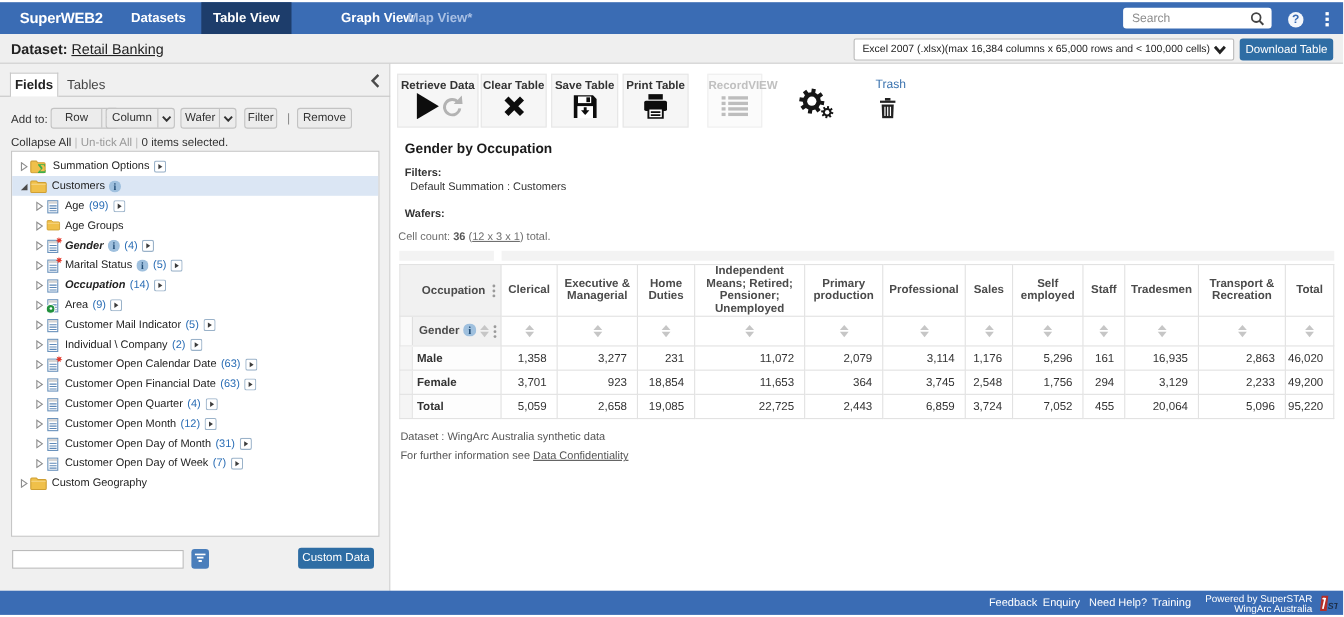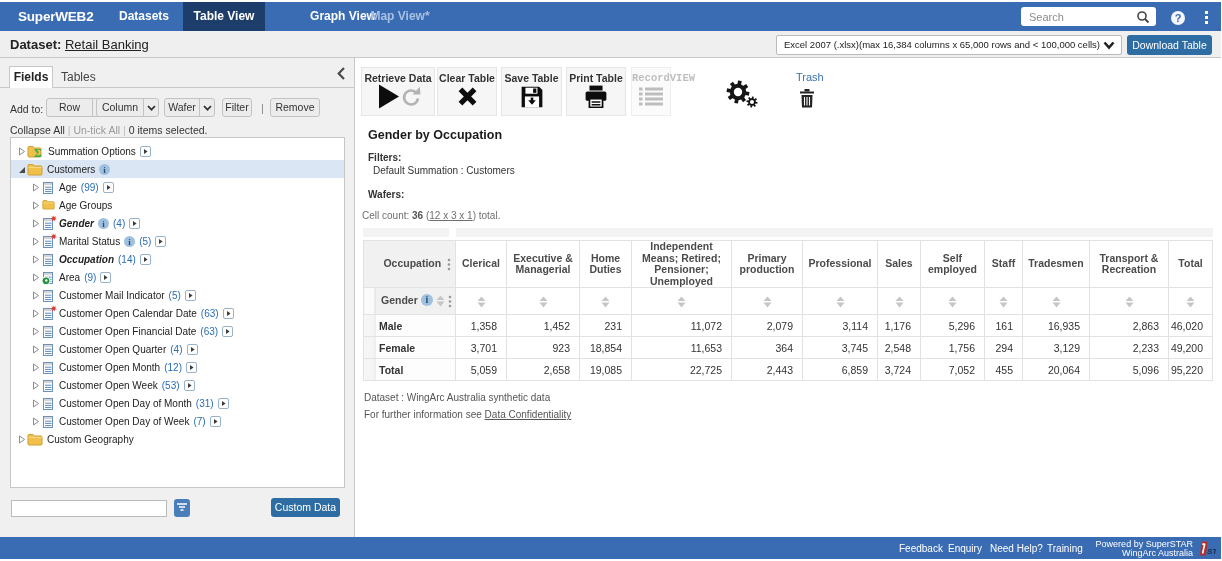--- a/index.html
+++ b/index.html
@@ -336,20 +336,41 @@
 <div class="trow">
         <span class="gap" style="width:21px"></span>
         <svg class="ic" width="8" height="9" viewBox="0 0 8 9">
           <path d="M1.5 1 L6.5 4.5 L1.5 8 Z" fill="#fdfdfd" stroke="#8e8e8e" stroke-width="1"></path>
         </svg>
         <span class="gap" style="width:2px"></span>
         <svg class="ic" width="13" height="15" viewBox="0 0 13 15" style="overflow:visible">
           <rect x="1.5" y="2.5" width="9" height="11" fill="#fff" stroke="#6a92bc" stroke-width="1"></rect>
           <rect x="2" y="3" width="8" height="2.2" fill="#d4d4d4"></rect>
           <path d="M3 7.2 H9.5 M3 9.4 H9.5 M3 11.6 H9.5" stroke="#5d88b8" stroke-width="1"></path>
+        </svg>
+        <span class="gap" style="width:4px"></span>
+        <span>Individual \ Company</span>
+        <span class="gap" style="width:4px"></span>
+        <span class="cnt">(2)</span>
+        <span class="gap" style="width:4px"></span>
+        <svg class="ic" width="11" height="11" viewBox="0 0 11 11">
+          <rect x="0.5" y="0.5" width="10" height="10" rx="1.5" fill="#fff" stroke="#9ab2c9"></rect>
+          <path d="M4 3.1 L7.6 5.5 L4 7.9 Z" fill="#3c3c3c"></path>
+        </svg>
+      </div>
+<div class="trow">
+        <span class="gap" style="width:21px"></span>
+        <svg class="ic" width="8" height="9" viewBox="0 0 8 9">
+          <path d="M1.5 1 L6.5 4.5 L1.5 8 Z" fill="#fdfdfd" stroke="#8e8e8e" stroke-width="1"></path>
+        </svg>
+        <span class="gap" style="width:2px"></span>
+        <svg class="ic" width="13" height="15" viewBox="0 0 13 15" style="overflow:visible">
+          <rect x="1.5" y="2.5" width="9" height="11" fill="#fff" stroke="#6a92bc" stroke-width="1"></rect>
+          <rect x="2" y="3" width="8" height="2.2" fill="#d4d4d4"></rect>
+          <path d="M3 7.2 H9.5 M3 9.4 H9.5 M3 11.6 H9.5" stroke="#5d88b8" stroke-width="1"></path>
           <path d="M11.5 -0.8 L12.2 1.0 L14.1 0.3 L13.2 2.1 L14.8 3.2 L12.9 3.5 L13.2 5.4 L11.8 4.1 L10.4 5.4 L10.6 3.5 L8.7 3.1 L10.4 2.1 L9.5 0.3 L11.3 1.0 Z" fill="#e23b2e"></path>
         </svg>
         <span class="gap" style="width:4px"></span>
         <span>Customer Open Calendar Date</span>
         <span class="gap" style="width:4px"></span>
         <span class="cnt">(63)</span>
         <span class="gap" style="width:4px"></span>
         <svg class="ic" width="11" height="11" viewBox="0 0 11 11">
           <rect x="0.5" y="0.5" width="10" height="10" rx="1.5" fill="#fff" stroke="#9ab2c9"></rect>
           <path d="M4 3.1 L7.6 5.5 L4 7.9 Z" fill="#3c3c3c"></path>
@@ -405,41 +426,20 @@
         <span class="gap" style="width:2px"></span>
         <svg class="ic" width="13" height="15" viewBox="0 0 13 15" style="overflow:visible">
           <rect x="1.5" y="2.5" width="9" height="11" fill="#fff" stroke="#6a92bc" stroke-width="1"></rect>
           <rect x="2" y="3" width="8" height="2.2" fill="#d4d4d4"></rect>
           <path d="M3 7.2 H9.5 M3 9.4 H9.5 M3 11.6 H9.5" stroke="#5d88b8" stroke-width="1"></path>
         </svg>
         <span class="gap" style="width:4px"></span>
         <span>Customer Open Month</span>
         <span class="gap" style="width:4px"></span>
         <span class="cnt">(12)</span>
-        <span class="gap" style="width:4px"></span>
-        <svg class="ic" width="11" height="11" viewBox="0 0 11 11">
-          <rect x="0.5" y="0.5" width="10" height="10" rx="1.5" fill="#fff" stroke="#9ab2c9"></rect>
-          <path d="M4 3.1 L7.6 5.5 L4 7.9 Z" fill="#3c3c3c"></path>
-        </svg>
-      </div>
-<div class="trow">
-        <span class="gap" style="width:21px"></span>
-        <svg class="ic" width="8" height="9" viewBox="0 0 8 9">
-          <path d="M1.5 1 L6.5 4.5 L1.5 8 Z" fill="#fdfdfd" stroke="#8e8e8e" stroke-width="1"></path>
-        </svg>
-        <span class="gap" style="width:2px"></span>
-        <svg class="ic" width="13" height="15" viewBox="0 0 13 15" style="overflow:visible">
-          <rect x="1.5" y="2.5" width="9" height="11" fill="#fff" stroke="#6a92bc" stroke-width="1"></rect>
-          <rect x="2" y="3" width="8" height="2.2" fill="#d4d4d4"></rect>
-          <path d="M3 7.2 H9.5 M3 9.4 H9.5 M3 11.6 H9.5" stroke="#5d88b8" stroke-width="1"></path>
-        </svg>
-        <span class="gap" style="width:4px"></span>
-        <span>Customer Open Week</span>
-        <span class="gap" style="width:4px"></span>
-        <span class="cnt">(53)</span>
         <span class="gap" style="width:4px"></span>
         <svg class="ic" width="11" height="11" viewBox="0 0 11 11">
           <rect x="0.5" y="0.5" width="10" height="10" rx="1.5" fill="#fff" stroke="#9ab2c9"></rect>
           <path d="M4 3.1 L7.6 5.5 L4 7.9 Z" fill="#3c3c3c"></path>
         </svg>
       </div>
 <div class="trow">
         <span class="gap" style="width:21px"></span>
         <svg class="ic" width="8" height="9" viewBox="0 0 8 9">
           <path d="M1.5 1 L6.5 4.5 L1.5 8 Z" fill="#fdfdfd" stroke="#8e8e8e" stroke-width="1"></path>
@@ -528,21 +528,21 @@
   <div class="tbtn" style="left:146px;width:61px;"><div class="tl">Save Table</div>
     <svg width="24" height="24" viewBox="0 0 22 22" style="margin-top:1px">
         <path d="M1.5 1.5 L17.5 1.5 L20.5 4.5 L20.5 20.5 L1.5 20.5 Z" fill="#0d0d0d"></path>
         <rect x="5" y="2.5" width="11" height="5.5" fill="#fff"></rect>
         <rect x="12" y="3.2" width="3" height="4" fill="#0d0d0d"></rect>
         <rect x="4.5" y="10.5" width="13" height="10" fill="#fff"></rect>
         <path d="M11 11.5 L11 16.5" stroke="#0d0d0d" stroke-width="2.4" fill="none"></path>
         <path d="M7.5 14 L11 18 L14.5 14 Z" fill="#0d0d0d"></path>
       </svg>
   </div>
-  <div class="tbtn dis" style="left:276px;width:40px;font-family:Liberation Mono, monospace;"><div class="tl">RecordVIEW</div>
+  <div class="tbtn dis" style="left:288px;width:50px;"><div class="tl">RecordVIEW</div>
     <svg width="28" height="21" viewBox="0 0 28 21" style="margin-top:2px">
         <g fill="#bdbdbd">
           <rect x="2" y="1.5" width="3.6" height="3"></rect>
           <rect x="8" y="1.5" width="18" height="3"></rect>
           <rect x="2" y="6.5" width="3.6" height="3"></rect>
           <rect x="8" y="6.5" width="18" height="3"></rect>
           <rect x="2" y="11.5" width="3.6" height="3"></rect>
           <rect x="8" y="11.5" width="18" height="3"></rect>
           <rect x="2" y="16.5" width="3.6" height="3"></rect>
           <rect x="8" y="16.5" width="18" height="3"></rect>
@@ -662,21 +662,21 @@
               <path d="M4.5 11.5 L0.5 6.5 L8.5 6.5 Z" fill="#c6c6c6"></path>
             </svg></td>
           <td><svg width="9" height="12" viewBox="0 0 9 12" style="vertical-align:middle">
               <path d="M4.5 0.5 L8.5 5 L0.5 5 Z" fill="#c6c6c6"></path>
               <path d="M4.5 11.5 L0.5 6.5 L8.5 6.5 Z" fill="#c6c6c6"></path>
             </svg></td>
     </tr>
     <tr class="drow">
           <td class="rl">Male</td>
           <td>1,358</td>
-          <td>1,452</td>
+          <td>3,277</td>
           <td>231</td>
           <td>11,072</td>
           <td>2,079</td>
           <td>3,114</td>
           <td>1,176</td>
           <td>5,296</td>
           <td>161</td>
           <td>16,935</td>
           <td>2,863</td>
           <td>46,020</td>

